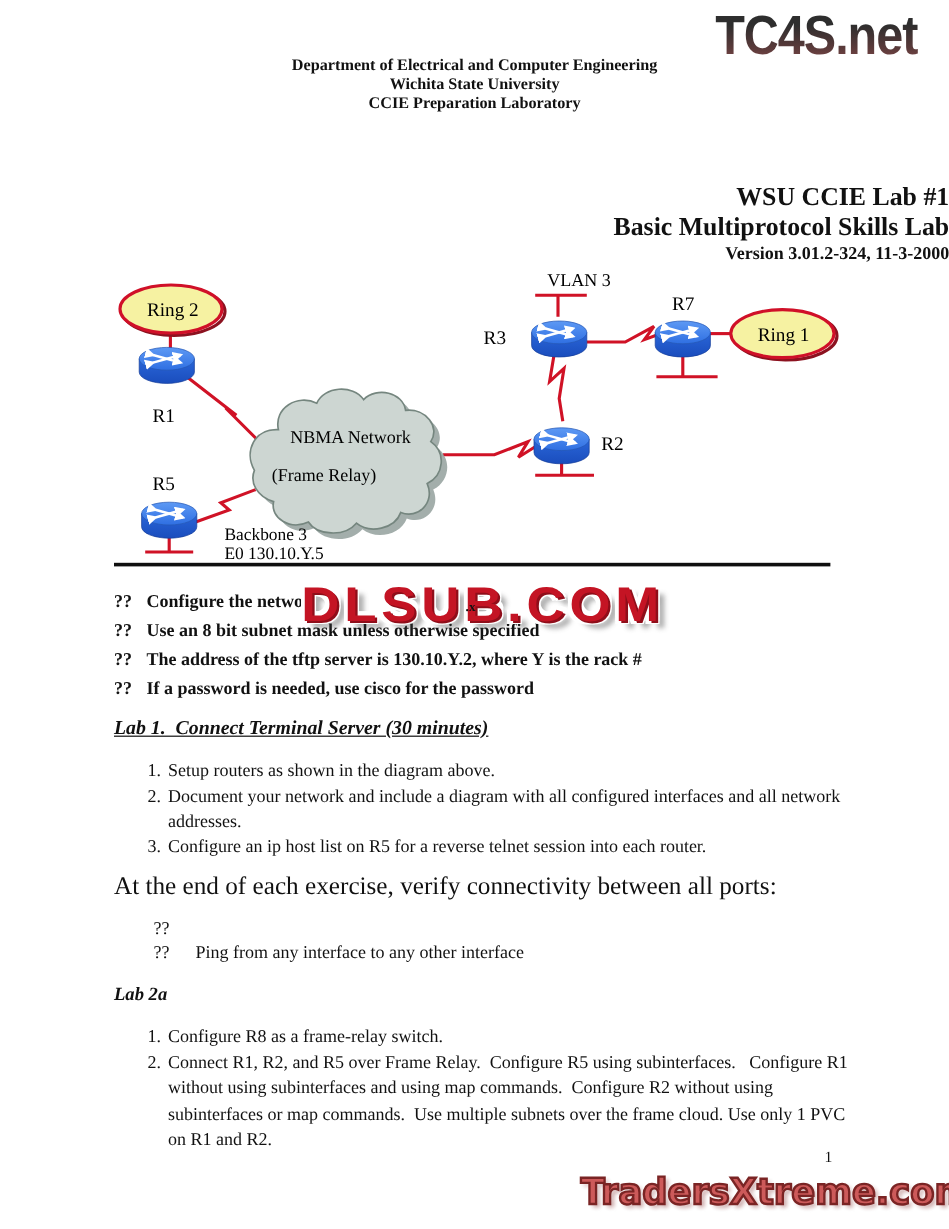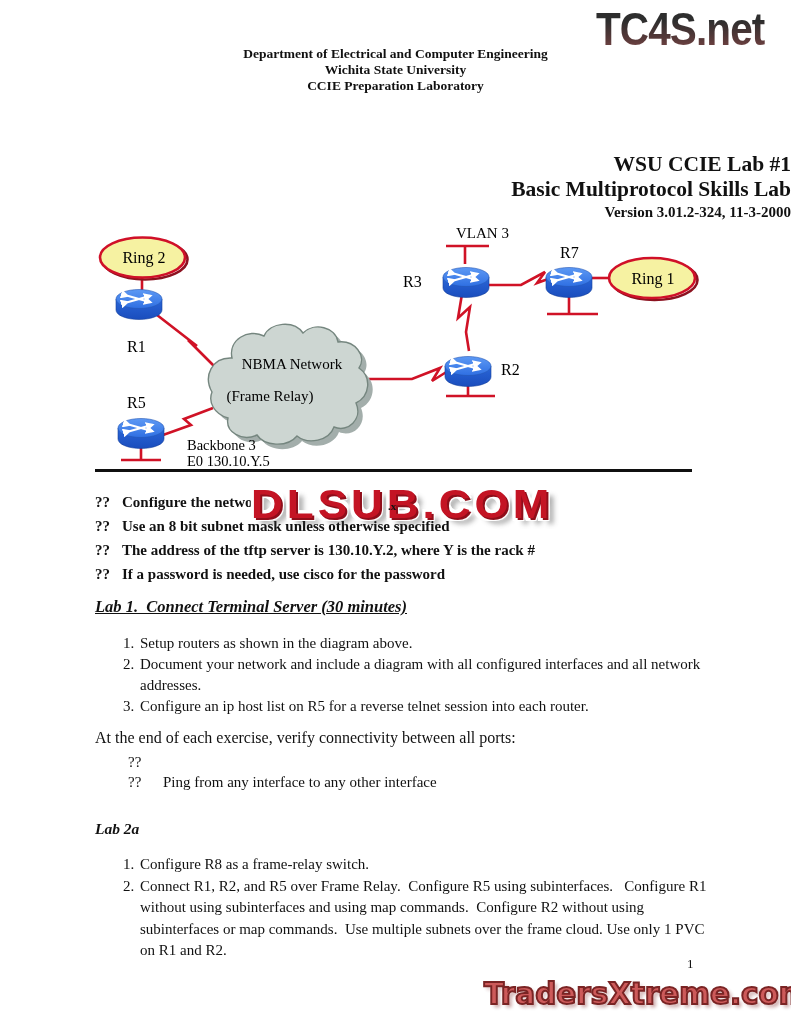--- a/index.html
+++ b/index.html
@@ -60,21 +60,21 @@
   .req-row{display:flex; height:24px; line-height:24px; white-space:pre;}
   .req-row .mark{width:27px; flex:0 0 27px;}
   .u{}
   
   .lab{position:absolute; left:95px; width:645px; z-index:2;}
   .lab-h{font-weight:bold; font-style:italic; font-size:16.5px;
          text-decoration:underline; white-space:pre-wrap; margin:0 0 4px 0;}
   .lab-h.nounder{text-decoration:none; font-size:15.5px; margin-bottom:2px;}
   .lab ol{margin:16px; padding:0 0 0 27px; font-size:15px; line-height:21px;}
   .lab ol li{white-space:pre-wrap; padding-left:2px;}
-  .intro{font-size:16px; line-height:20px; margin:2px 0 4px 0;}
+  .intro{font-size:21px; line-height:20px; margin:2px 0 16px 0;}
   .check-row{display:flex; font-size:15px; line-height:20px; padding-left:33px; white-space:pre;}
   .check-row .mark{width:35px; flex:0 0 35px;}
   
   .pageno{position:absolute; top:956px; left:687px; font-size:13px;}
 </style>
 </head>
 <body>
 
 <div class="page">
 

